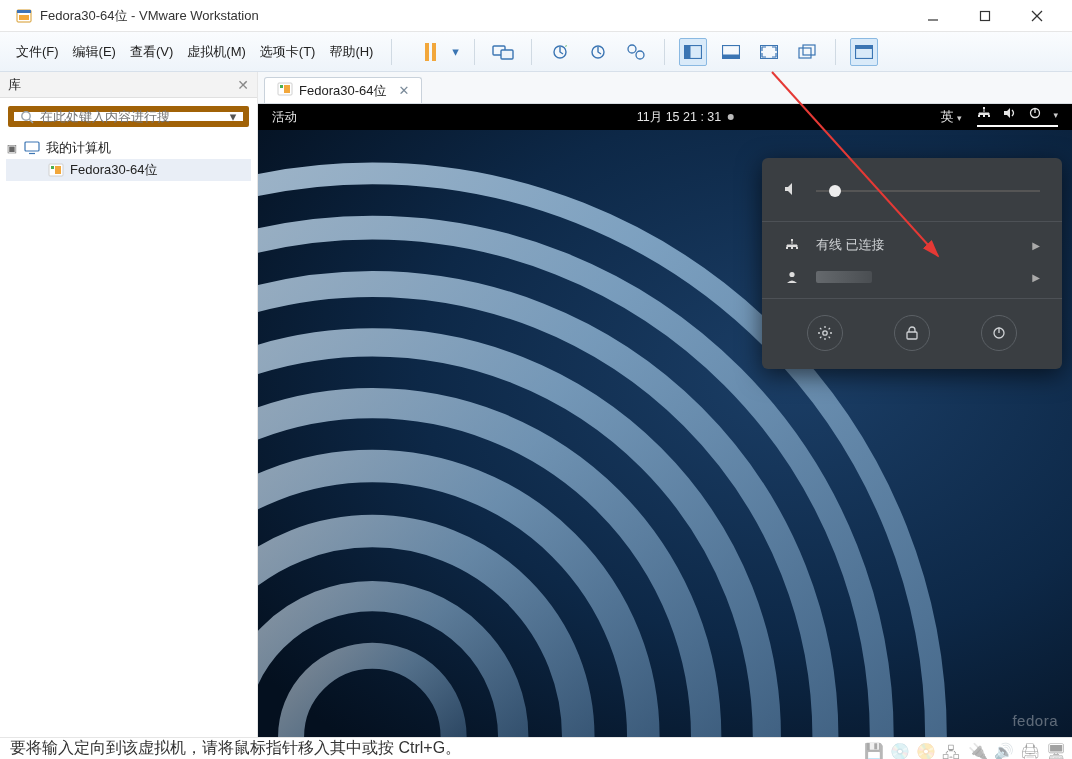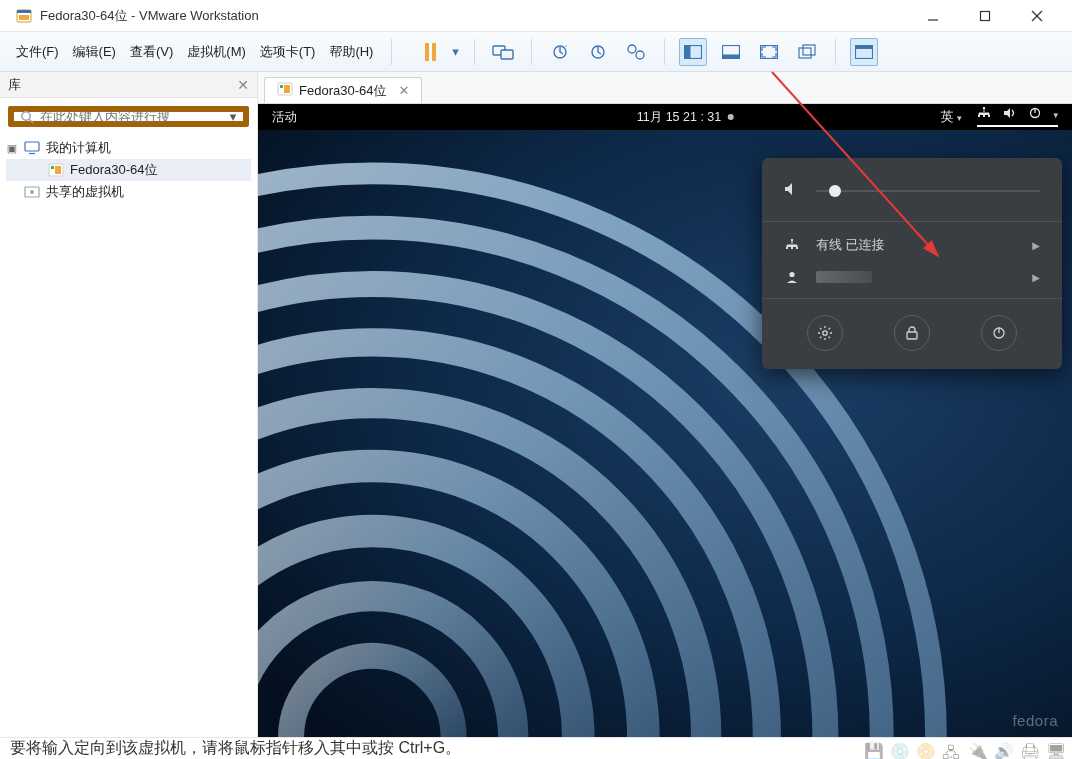--- a/index.html
+++ b/index.html
@@ -230,30 +230,20 @@
       <div class="tree-row indent1 selected">
         <span class="tw"></span>
         <span class="node-icon">
             <svg width="16" height="14">
               <rect x="1" y="1" width="14" height="12" rx="1" fill="#fff" stroke="#d0d0d0"></rect>
               <rect x="3" y="3" width="3" height="3" fill="#4caf50"></rect>
               <rect x="7" y="3" width="6" height="8" fill="#f2a73b"></rect>
             </svg>
           </span>
         <span>Fedora30-64位</span>
-      </div>
-      <div class="tree-row">
-        <span class="tw"></span>
-        <span class="node-icon">
-            <svg width="16" height="14">
-              <rect x="1" y="2" width="14" height="10" rx="1" fill="none" stroke="#9aa5af" stroke-width="1.2"></rect>
-              <circle cx="8" cy="7" r="2" fill="#9aa5af"></circle>
-            </svg>
-          </span>
-        <span>共享的虚拟机</span>
       </div>
     </div>
   </div>
 
   <div class="right-col">
     <div class="tabstrip">
       <div class="vm-tab">
         <span class="node-icon"><svg width="16" height="14">
               <rect x="1" y="1" width="14" height="12" rx="1" fill="#fff" stroke="#d0d0d0"></rect>
               <rect x="3" y="3" width="3" height="3" fill="#4caf50"></rect>

